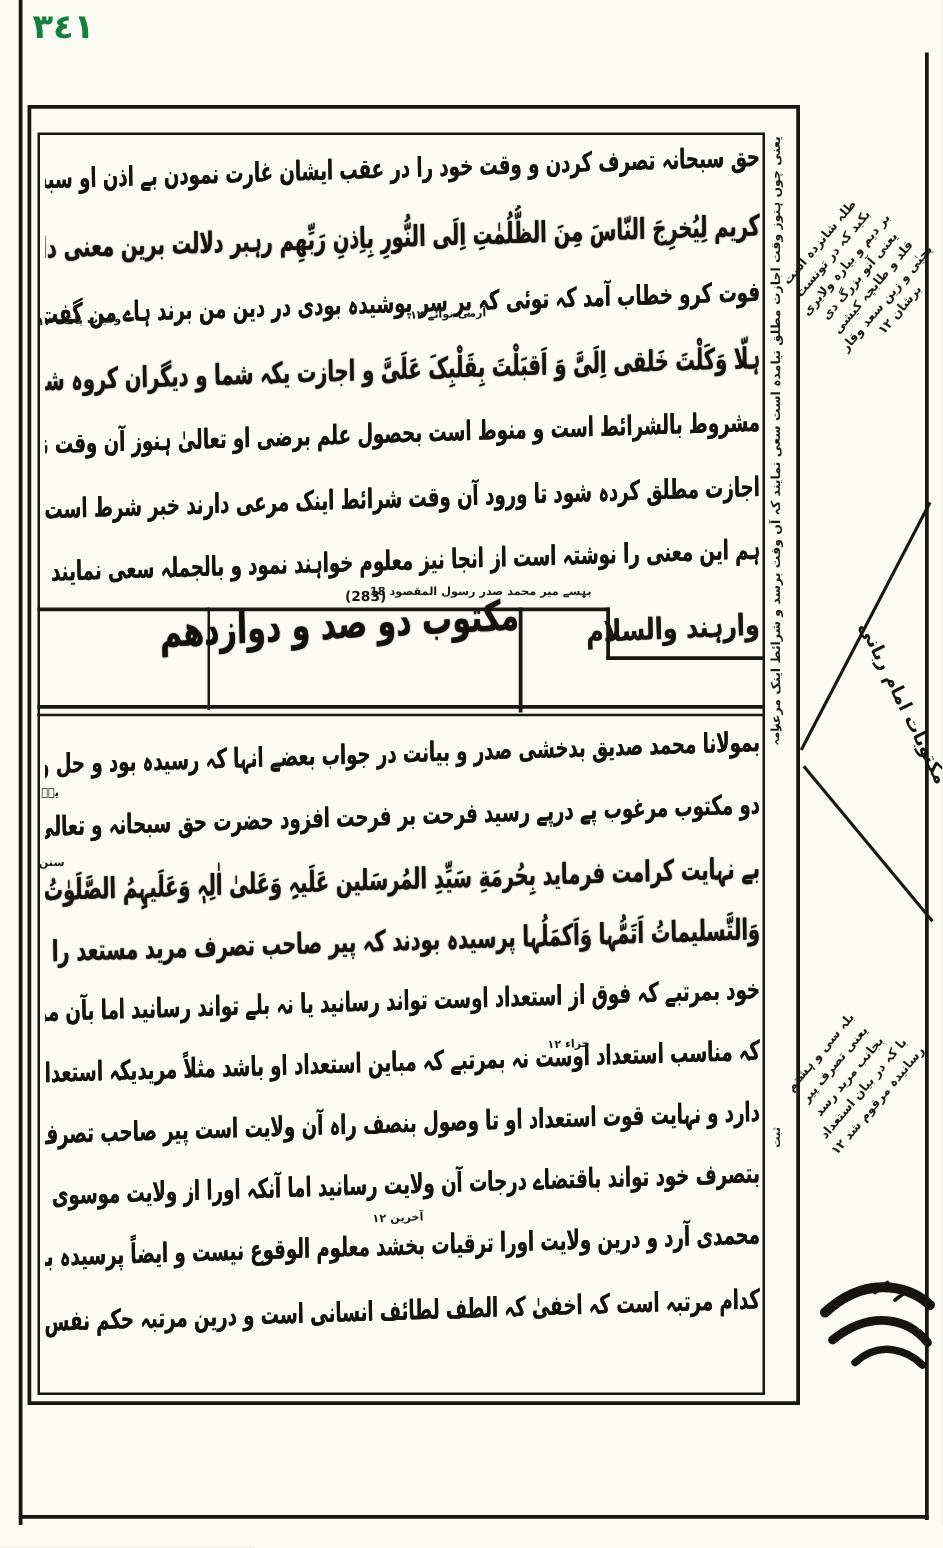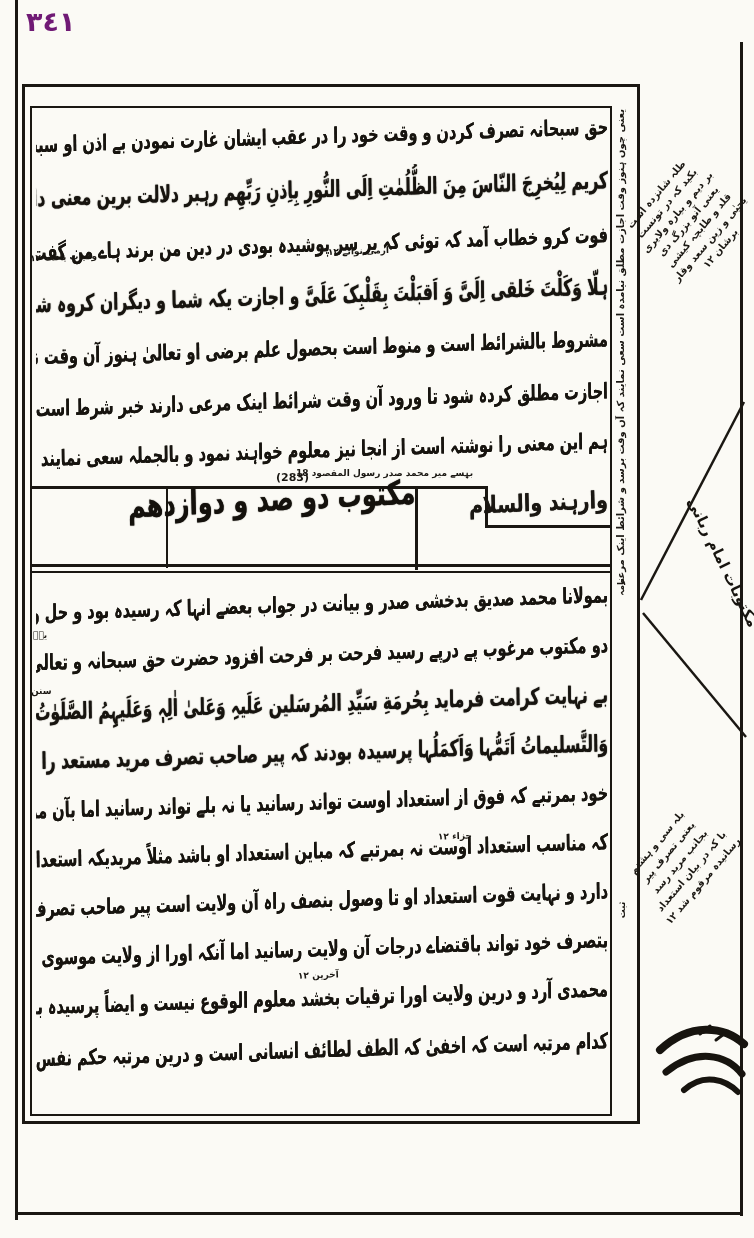--- a/index.html
+++ b/index.html
@@ -22,21 +22,21 @@
     position:absolute;font:700 9px "DejaVu Sans",sans-serif;direction:rtl;
     color:#1a1712;white-space:nowrap;transform:rotate(-2deg);
   }
   .edge-mark{
     position:absolute;font:700 9px "DejaVu Sans",sans-serif;direction:rtl;
     color:#1a1712;white-space:nowrap;
   }
   .edge-mark.vert{transform:rotate(-90deg);transform-origin:center;}
   #page-number{
     position:absolute;left:26px;top:6px;font:700 27px "DejaVu Sans",sans-serif;
-    direction:rtl;color:#701a75;
+    direction:rtl;color:#15803d;
   }
   #frame-outer{position:absolute;left:22px;top:84px;width:618px;height:1040px;
     border:3px solid #1a1712;box-sizing:border-box;}
   #frame-inner{position:absolute;left:30px;top:106px;width:582px;height:1010px;
     border:2px solid #1a1712;box-sizing:border-box;}
   #heading-number{position:absolute;left:276px;top:471px;font:700 11px "DejaVu Sans",sans-serif;direction:rtl;}
   #heading-title{
     position:absolute;left:168px;top:492px;width:248px;height:66px;line-height:62px;
     font:700 24px "DejaVu Sans",sans-serif;direction:rtl;text-align:center;white-space:nowrap;
     transform:scaleY(1.4) rotate(-2deg);color:#14110c;text-shadow:0 0 .9px currentColor;

